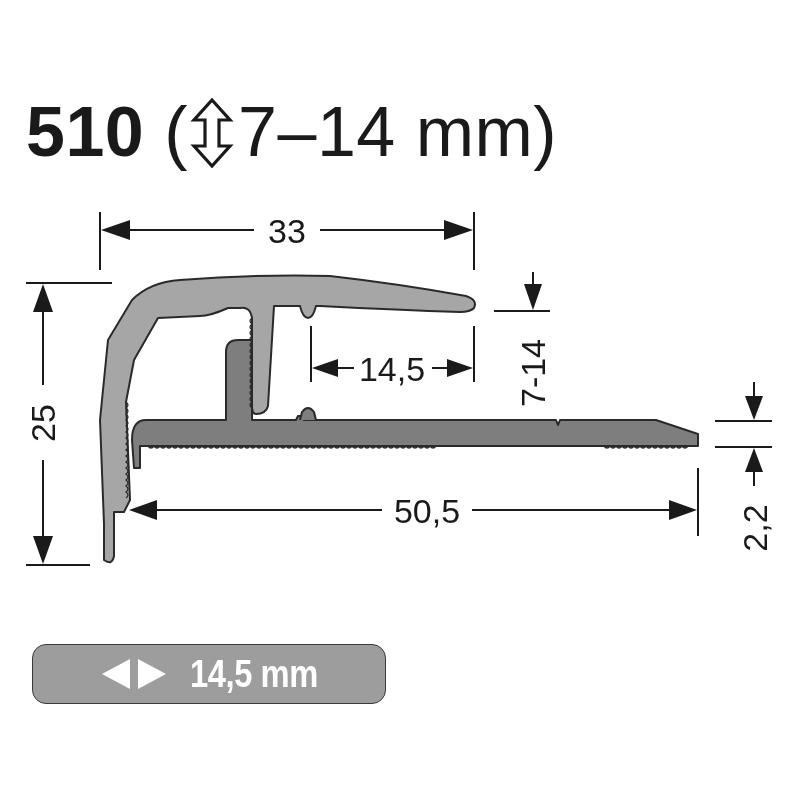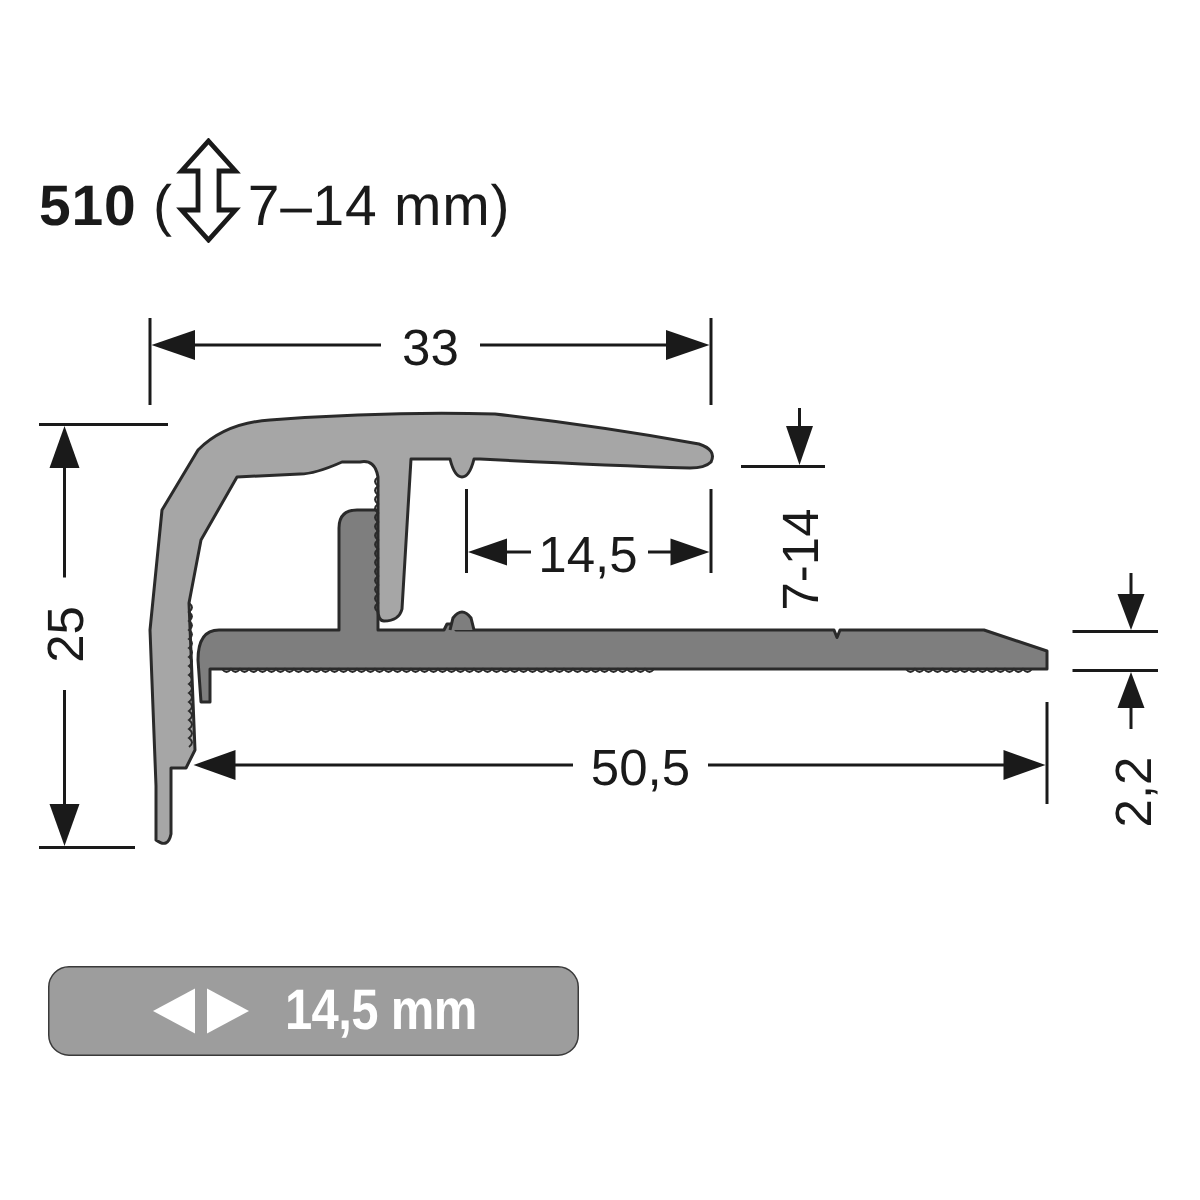--- a/index.html
+++ b/index.html
@@ -11,21 +11,21 @@
       width: 800px;
       height: 800px;
       position: relative;
       overflow: hidden;
       font-family: "Liberation Sans", sans-serif;
     }
     .title {
       position: absolute;
       left: 26px;
       top: 92px;
-      font-size: 38px;
+      font-size: 70px;
       line-height: 80px;
       color: #1a1a1a;
       white-space: nowrap;
       letter-spacing: 0.5px;
     }
     .title .num {
       font-weight: bold;
     }
     .title .rest {
       font-weight: normal;

